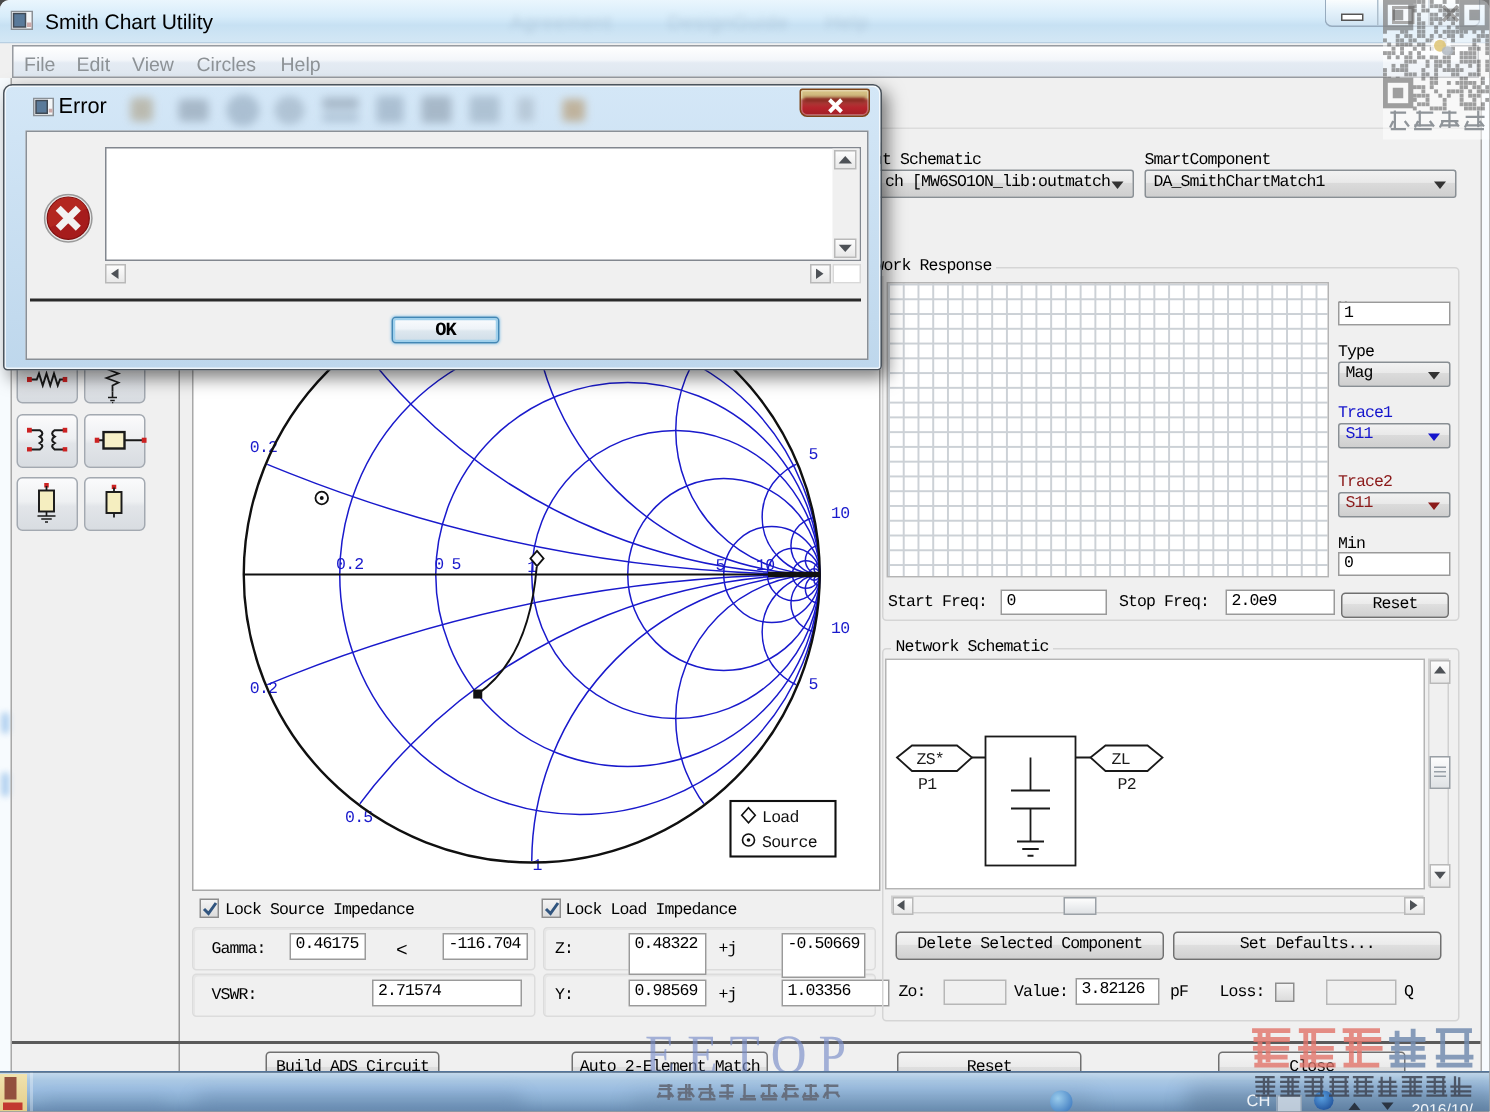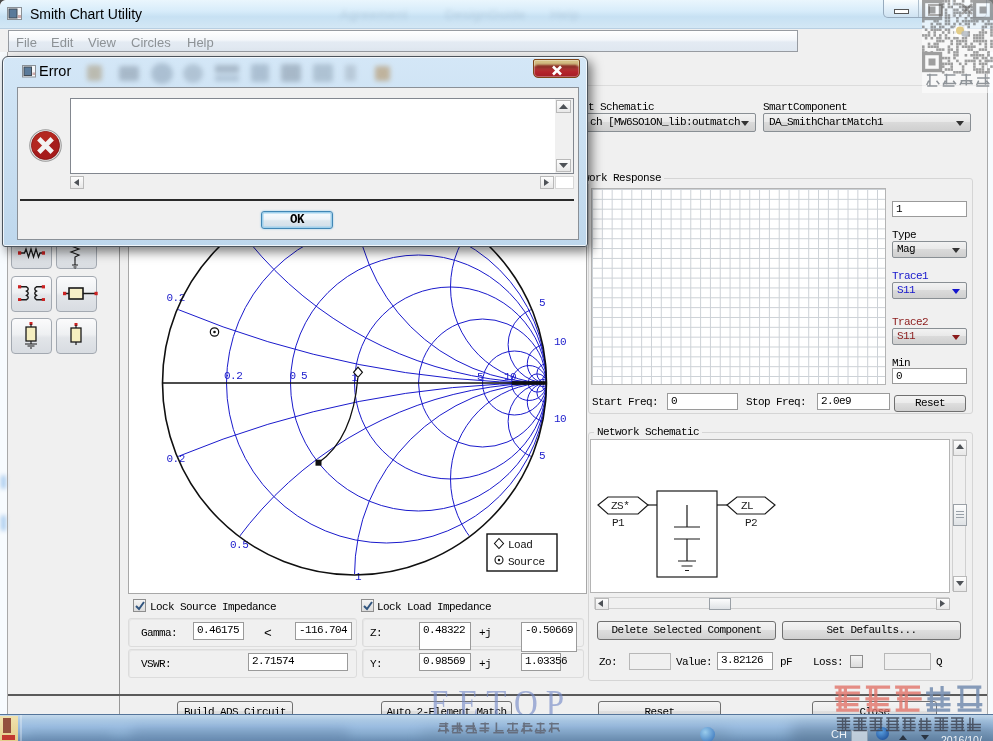--- a/index.html
+++ b/index.html
@@ -49,21 +49,21 @@
       <div class="abs" style="left:34px;top:0;width:1px;height:17px;background:#aebfcd;"></div>
       <div class="abs" style="left:68px;top:0;width:1px;height:17px;background:#aebfcd;"></div>
       <div class="abs" style="left:10px;top:9px;width:13px;height:3px;background:#fff;border:1px solid #555;"></div>
       <div class="abs" style="left:44px;top:4px;width:11px;height:8px;border:2px solid #555;background:#eef5fb;"></div>
       <svg class="abs" style="left:76px;top:3px;" width="14" height="12">
           <path d="M2 1 L12 11 M12 1 L2 11" stroke="#444" stroke-width="2.4"></path>
         </svg>
     </div>
   </div>
 
-  <div id="menubar" class="abs" style="left:8px;top:30px;width:790px;height:22px;
+  <div id="menubar" class="abs" style="left:8px;top:30px;width:978px;height:22px;
        background:linear-gradient(#ffffff,#f3f6fa 45%,#e4ebf3 55%,#dfe7f0);
        border:1px solid #979ba1;box-sizing:border-box;">
     <div class="abs" style="top:4px;left:0;width:978px;font-family:'Liberation Sans',sans-serif;font-size:13px;color:#8d9296;">
       <span style="position:absolute;left:7px;">File</span>
       <span style="position:absolute;left:42px;">Edit</span>
       <span style="position:absolute;left:79px;">View</span>
       <span style="position:absolute;left:122px;">Circles</span>
       <span style="position:absolute;left:178px;">Help</span>
     </div>
   </div>
@@ -226,21 +226,21 @@
     <div class="lbl abs" style="left:370px;top:627px;">Z:</div>
     <div class="inp" style="left:419px;top:622px;width:52px;height:28px;">0.48322</div>
     <div class="lbl abs" style="left:479px;top:627px;">+j</div>
     <div class="inp" style="left:521px;top:622px;width:56px;height:30px;">-0.50669</div>
 
     <div class="lbl abs" style="left:141px;top:658px;">VSWR:</div>
     <div class="inp" style="left:248px;top:653px;width:100px;height:18px;">2.71574</div>
     <div class="lbl abs" style="left:370px;top:658px;">Y:</div>
     <div class="inp" style="left:419px;top:653px;width:52px;height:18px;">0.98569</div>
     <div class="lbl abs" style="left:479px;top:658px;">+j</div>
-    <div class="inp" style="left:521px;top:653px;width:40px;height:18px;">1.03356</div>
+    <div class="inp" style="left:521px;top:653px;width:72px;height:18px;">1.03356</div>
   </div>
   <div id="rightpanel">
     <div class="lbl abs" style="left:552px;top:101px;">Current Schematic</div>
     <div class="combo" style="left:558px;top:113px;width:198px;height:19px;line-height:17px;"><span style="padding-left:31px;">ch [MW6SO1ON_lib:outmatch</span><span class="carr"></span></div>
     <div class="lbl abs" style="left:763px;top:101px;">SmartComponent</div>
     <div class="combo" style="left:763px;top:113px;width:208px;height:19px;line-height:17px;"><span style="padding-left:5px;">DA_SmithChartMatch1</span><span class="carr"></span></div>
 
     <div class="grp" style="left:588px;top:178px;width:385px;height:236px;"></div>
     <div class="grplbl" style="left:562px;top:172px;">Network Response</div>
     <div class="abs" style="left:591px;top:188px;width:295px;height:197px;background:#fff;border:1px solid #b4b4b4;box-sizing:border-box;

